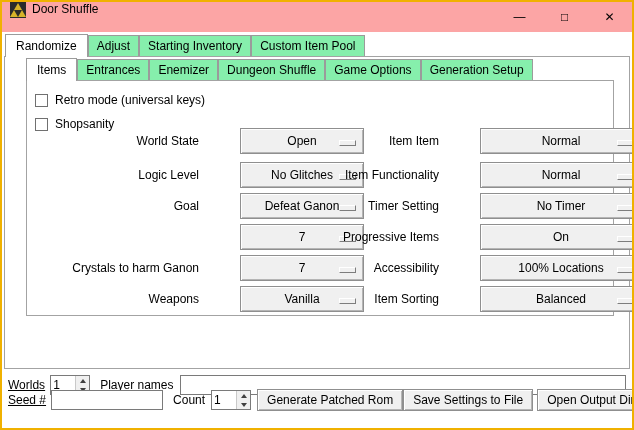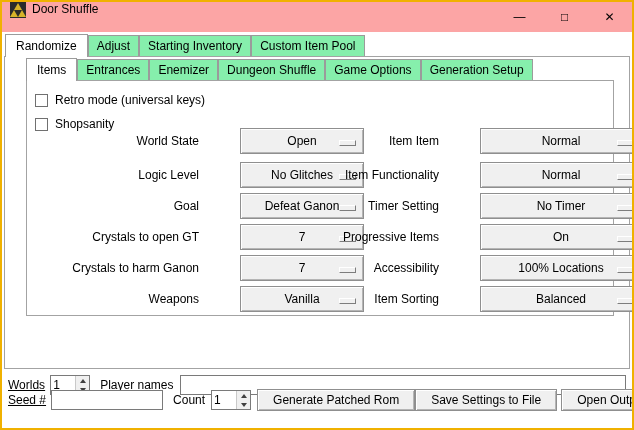--- a/index.html
+++ b/index.html
@@ -53,21 +53,21 @@
   .spin input{flex:1;min-width:0;border:none;outline:none;padding:0 2px;
         font:12px "Liberation Sans",sans-serif;}
   .arrows{width:13px;display:flex;flex-direction:column;border-left:1px solid #c9c9c9;}
   .arrow{flex:1;display:flex;align-items:center;justify-content:center;background:#f0f0f0;cursor:default;}
   .tri-up{width:0;height:0;border-left:3px solid transparent;border-right:3px solid transparent;
           border-bottom:4px solid #404040;}
   .tri-down{width:0;height:0;border-left:3px solid transparent;border-right:3px solid transparent;
           border-top:4px solid #404040;}
   .btn{font:12px "Liberation Sans",sans-serif;background:#f0f0f0;border:1px solid #8f8f8f;
        box-shadow:inset 1px 1px 0 #ffffff,inset -1px -1px 0 #b5b5b5;
-       padding:3px 15px;height:22px;box-sizing:border-box;white-space:nowrap;cursor:default;}
+       padding:3px 9px;height:22px;box-sizing:border-box;white-space:nowrap;cursor:default;}
   .sp{flex:1;}
   .lbl{white-space:nowrap;}
   .mr5{margin-right:5px;text-decoration:underline;} .mx6{margin:0 6px 0 10px;} .ml6{margin-left:6px;} .ml4{margin-left:4px;}
 </style>
 </head>
 <body>
 
 <div class="window">
 
   <div class="titlebar">
@@ -124,21 +124,20 @@
       <span>No Glitches</span>
       <span class="ind"></span>
     </div>
 
     <div class="fl t2">Goal</div>
     <div class="dd ddl t2">
       <span>Defeat Ganon</span>
       <span class="ind"></span>
     </div>
 
-    <div class="fl t3">Crystals to open GT</div>
     <div class="dd ddl t3">
       <span>7</span>
       <span class="ind"></span>
     </div>
 
     <div class="fl t4">Crystals to harm Ganon</div>
     <div class="dd ddl t4">
       <span>7</span>
       <span class="ind"></span>
     </div>

